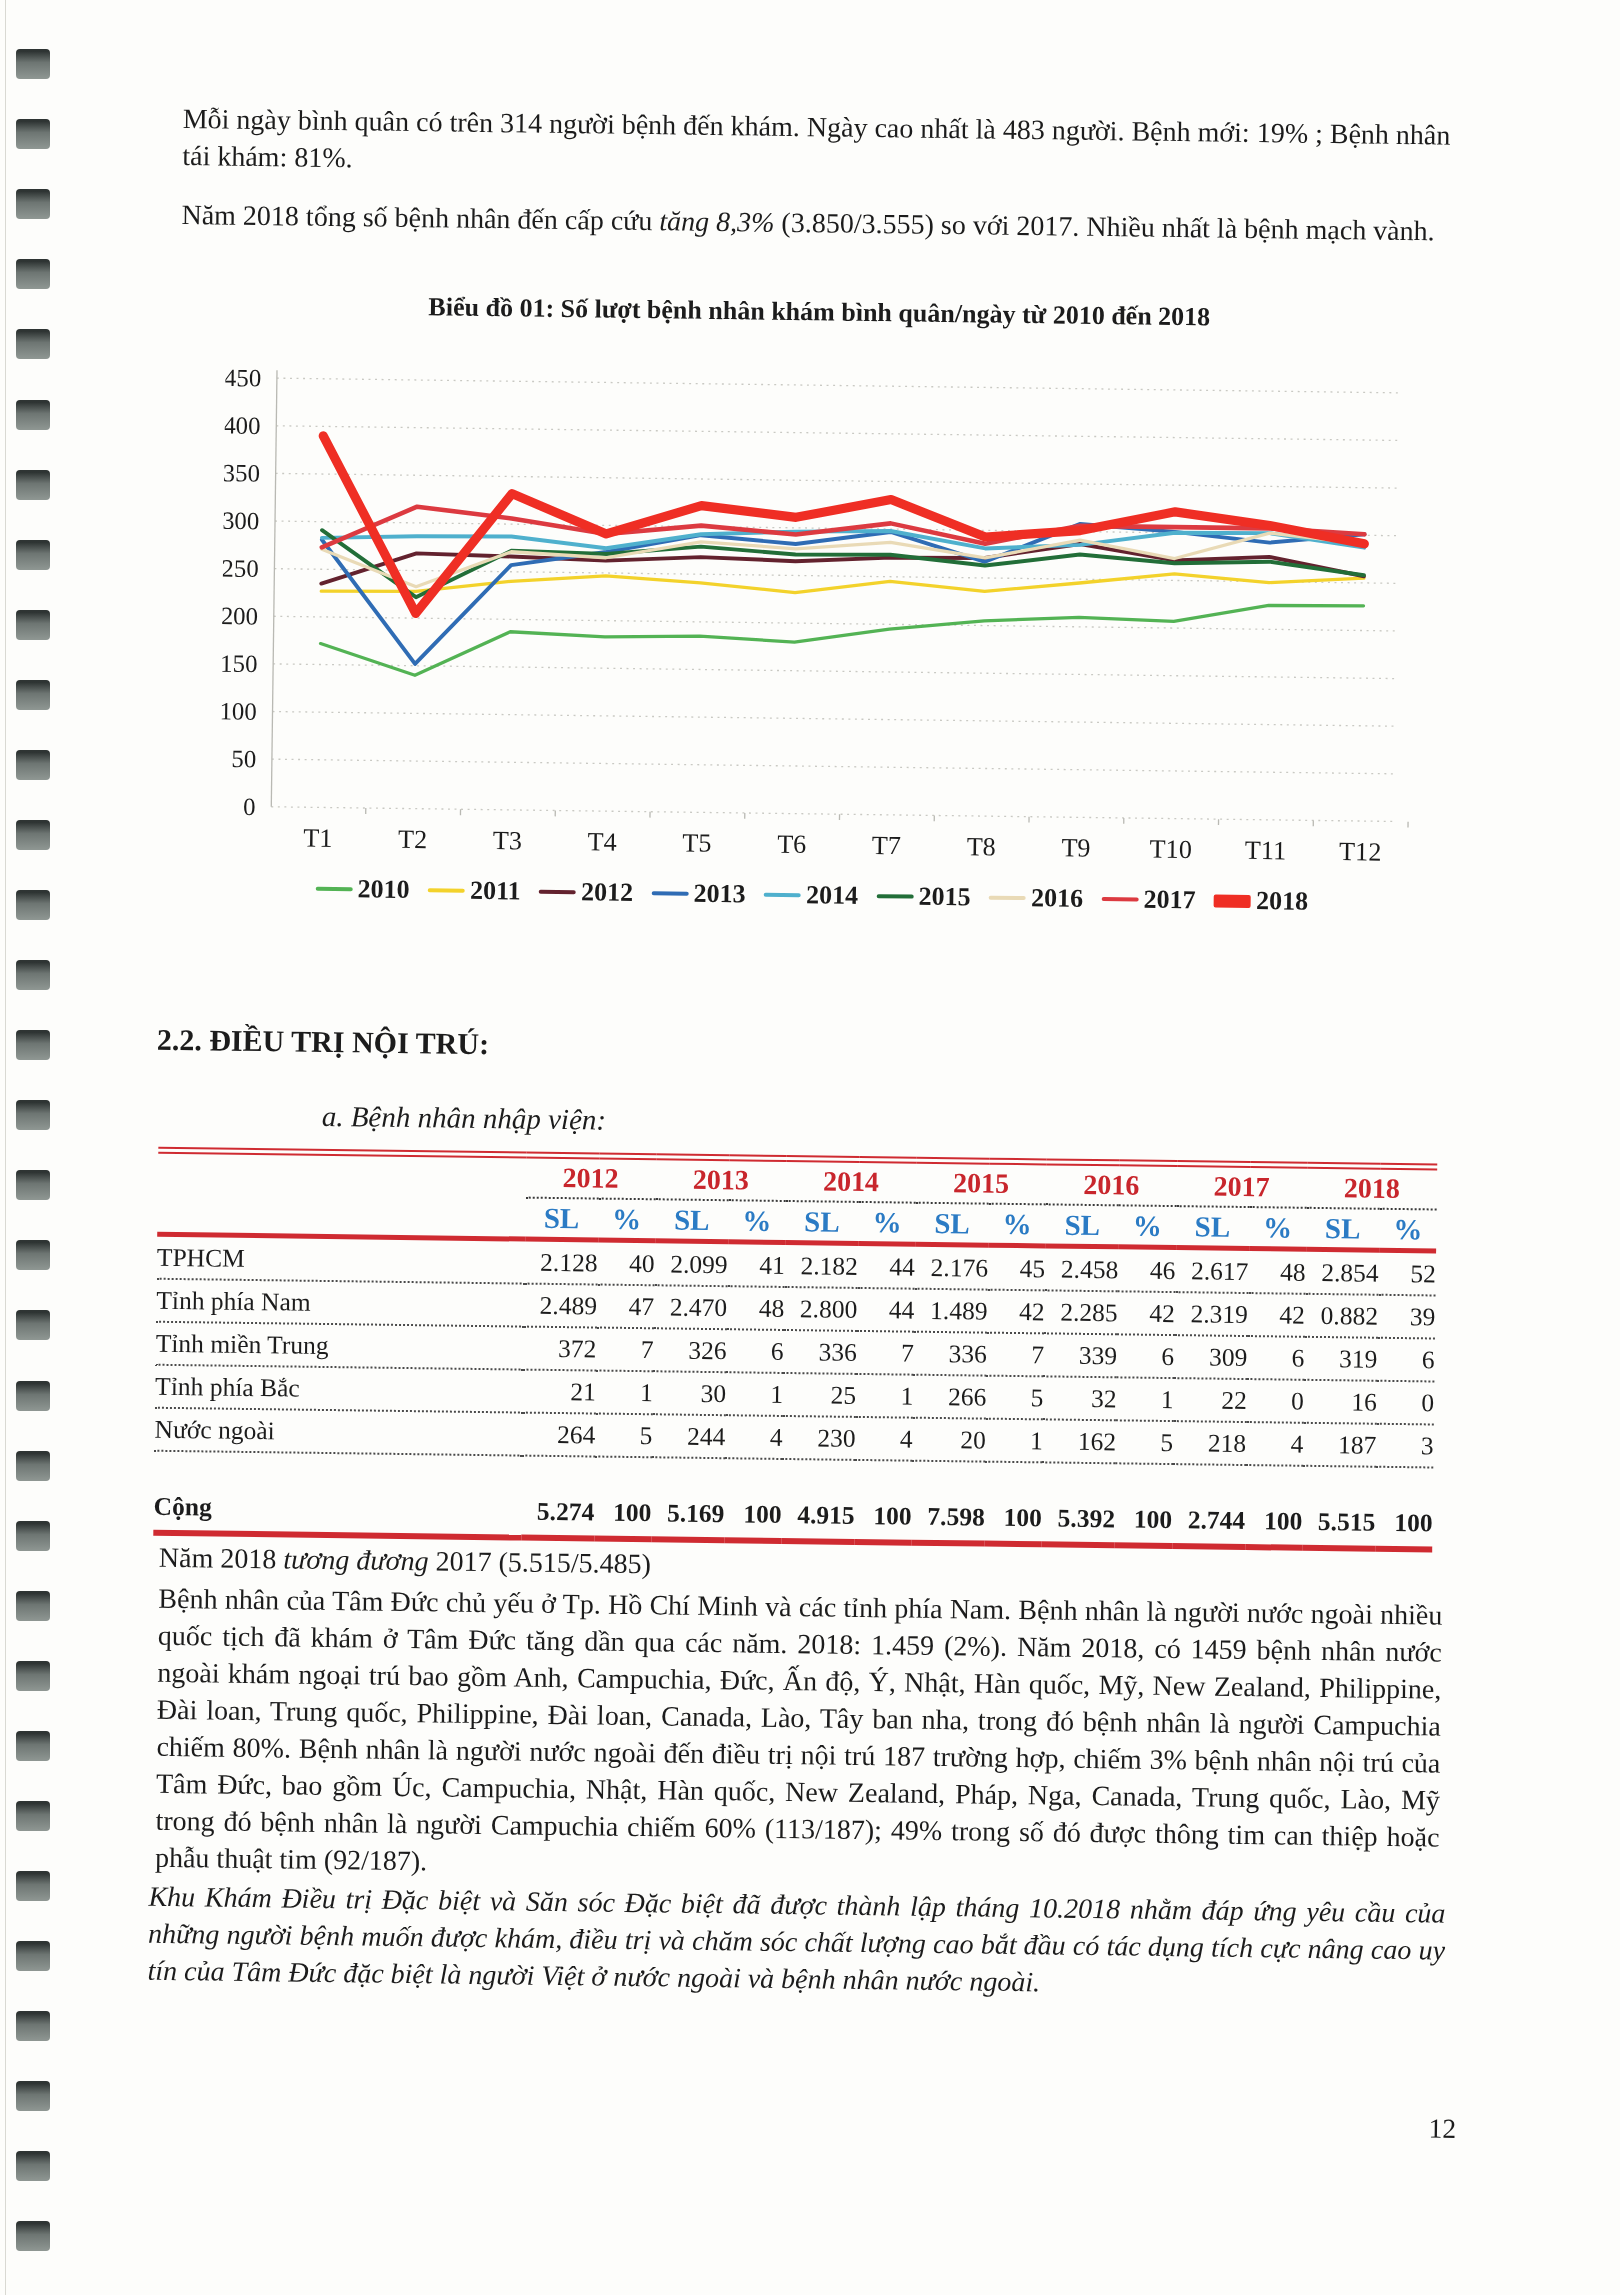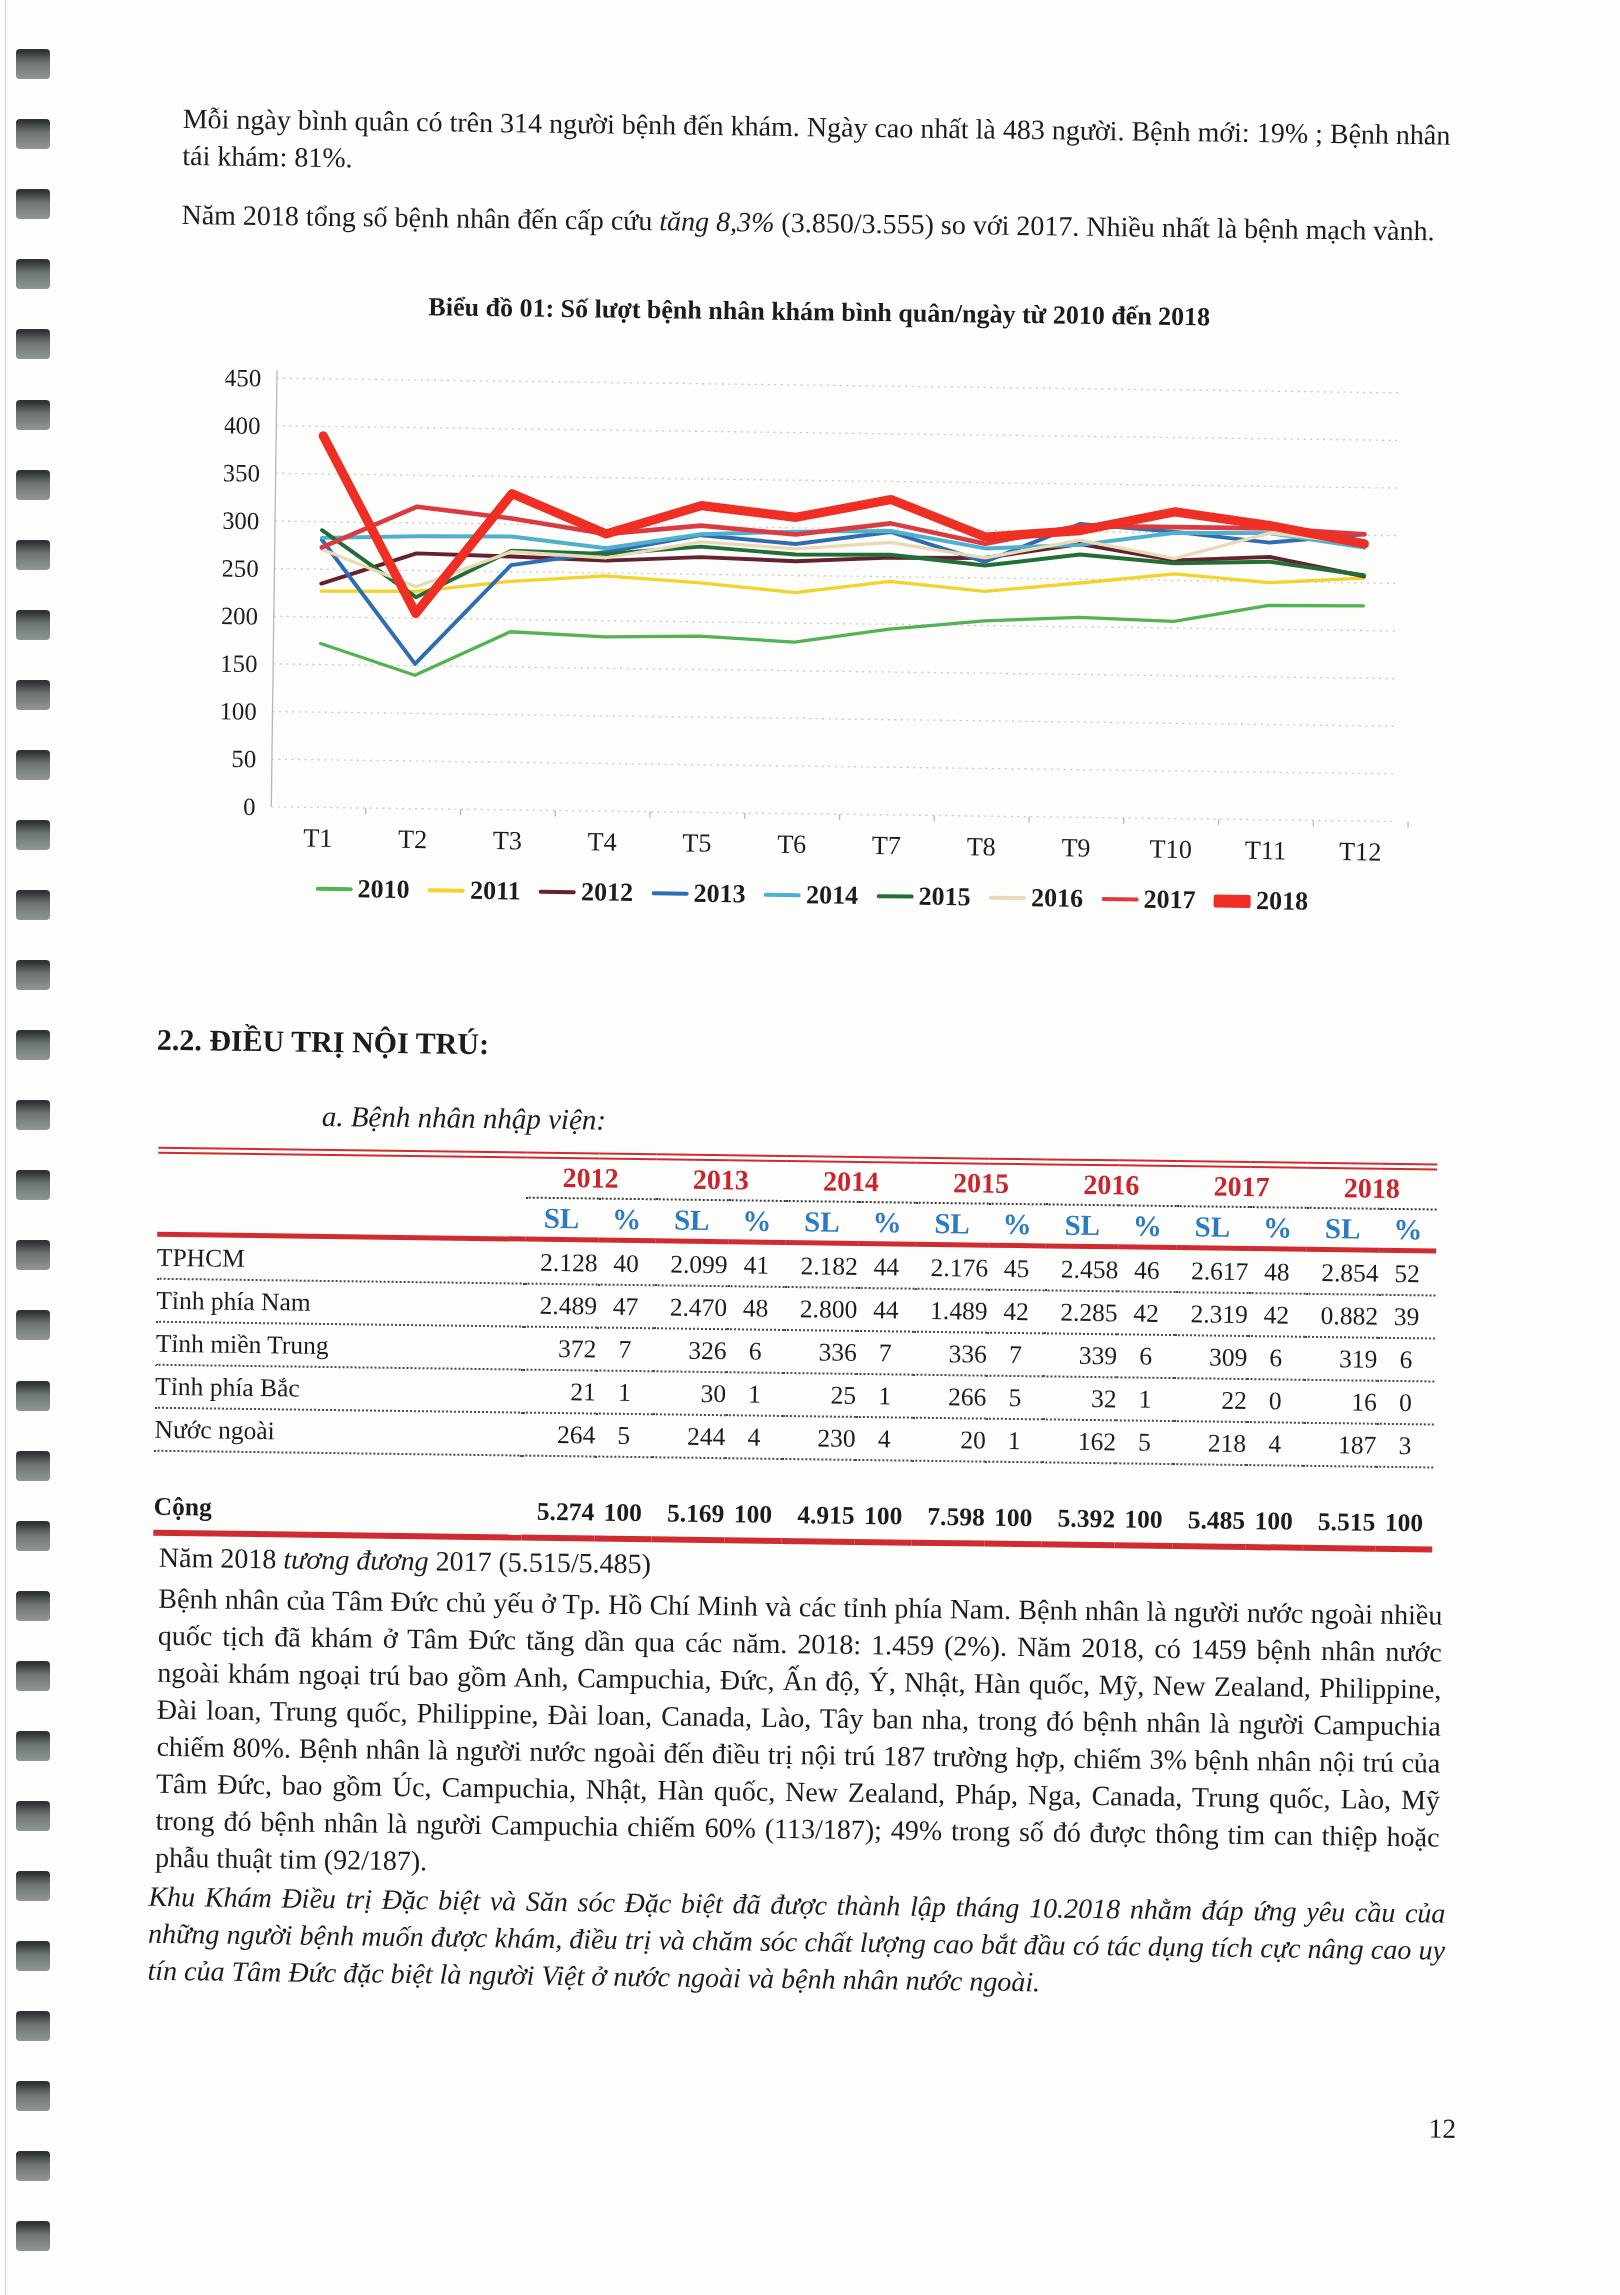--- a/index.html
+++ b/index.html
@@ -37,21 +37,21 @@
   #patients-table th,#patients-table td{vertical-align:middle;padding:0;}
   tr.years th{border-top:7.2px double #cf2b31;height:38px;}
   tr.years th.year{color:#c8262c;font-weight:bold;font-size:28px;
     border-bottom:2.6px dotted #3a3a3a;text-align:center;}
   tr.years th.lbl{border-bottom:none;}
   tr.subhead th{border-bottom:5.9px solid #cf2b31;height:38px;
     color:#2b7bc4;font-weight:bold;font-size:29px;text-align:center;}
   tr.datarow td{border-bottom:2.6px dotted #4a4a4a;height:41px;}
   td.lbl,th.lbl{text-align:left;padding-left:9.2px;}
   td.sl{text-align:right;padding-right:15.7px;}
-  td.pc{text-align:center;padding-right:6.5px;}
+  td.pc{text-align:right;padding-right:6.5px;}
   tr.spacer td{height:31px;border:none;}
   tr.total td{border-bottom:6.5px solid #cf2b31;font-weight:bold;height:47px;}
   .page-number{position:absolute;left:1455px;top:2096px;font-size:27.5px;}
 </style>
 </head>
 <body>
 
 <div class="edge-line"></div>
 <div class="binding-strip">
     <div class="mark" style="top: 49px;"></div>
@@ -337,21 +337,21 @@
           <td class="sl">5.274</td>
           <td class="pc">100</td>
           <td class="sl">5.169</td>
           <td class="pc">100</td>
           <td class="sl">4.915</td>
           <td class="pc">100</td>
           <td class="sl">7.598</td>
           <td class="pc">100</td>
           <td class="sl">5.392</td>
           <td class="pc">100</td>
-          <td class="sl">5.485</td>
+          <td class="sl">2.744</td>
           <td class="pc">100</td>
           <td class="sl">5.515</td>
           <td class="pc">100</td>
         </tr>
       </tbody>
   </table>
 
   <p class="para" style="left:178px;top:1539px;width:1282px;"><span>Năm 2018 </span><span class="it">tương đương</span><span> 2017 (5.515/5.485)</span></p>
 
   <p class="para justify" style="left:178px;top:1580px;width:1284px;">Bệnh nhân của Tâm Đức chủ yếu ở Tp. Hồ Chí Minh và các tỉnh phía Nam. Bệnh nhân là người nước ngoài nhiều quốc tịch đã khám ở Tâm Đức tăng dần qua các năm. 2018: 1.459 (2%). Năm 2018, có 1459 bệnh nhân nước ngoài khám ngoại trú bao gồm Anh, Campuchia, Đức, Ấn độ, Ý, Nhật, Hàn quốc, Mỹ, New Zealand, Philippine, Đài loan, Trung quốc, Philippine, Đài loan, Canada, Lào, Tây ban nha, trong đó bệnh nhân là người Campuchia chiếm 80%. Bệnh nhân là người nước ngoài đến điều trị nội trú 187 trường hợp, chiếm 3% bệnh nhân nội trú của Tâm Đức, bao gồm Úc, Campuchia, Nhật, Hàn quốc, New Zealand, Pháp, Nga, Canada, Trung quốc, Lào, Mỹ trong đó bệnh nhân là người Campuchia chiếm 60% (113/187); 49% trong số đó được thông tim can thiệp hoặc phẫu thuật tim (92/187).</p>

